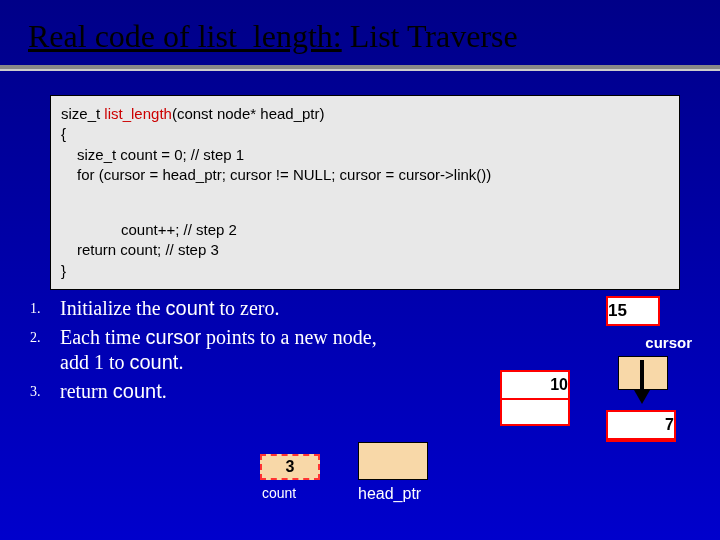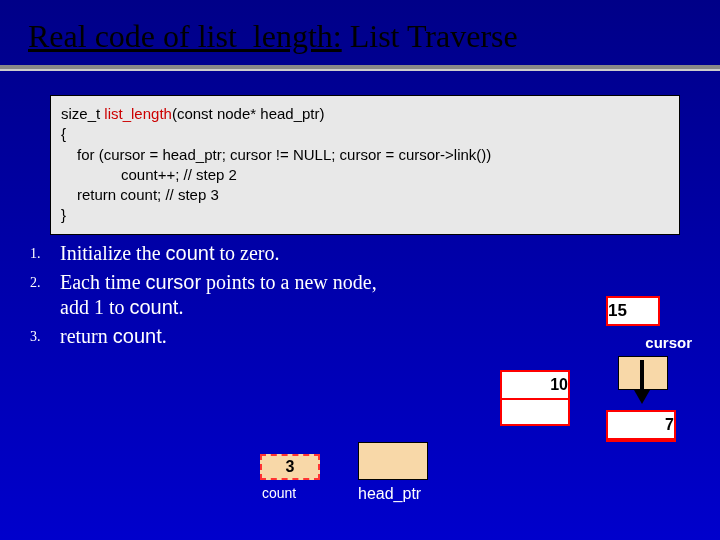--- a/index.html
+++ b/index.html
@@ -35,21 +35,21 @@
     margin: 24px 40px 6px 50px;
     padding: 8px 10px;
     font-family: Arial, sans-serif;
     font-size: 15px;
     line-height: 1.35;
     color: #000;
     position: relative;
   }
   .code-box .fn { color: #cc0000; }
   .code-indent { padding-left: 16px; }
-  .code-indent2 { padding-left: 60px; }
+  .code-indent2 { padding-left: 60px; margin-top: 35px; }
   .steps {
     color: #fff;
     font-family: "Times New Roman", serif;
     font-size: 20px;
     margin-left: 30px;
     margin-top: 6px;
     width: 360px;
   }
   .step-row { display: flex; margin-bottom: 4px; }
   .step-num { width: 30px; font-size: 14px; padding-top: 5px; }
@@ -178,20 +178,21 @@
   <span class="underline-part">Real code of list_length:</span><span> List Traverse</span>
 </div>
 <div class="divider"></div>
 <div class="divider2"></div>
 
 <div class="code-box">
   <div>
     <span>size_t </span><span class="fn">list_length</span><span>(const node* head_ptr)</span>
   </div>
   <div>{</div>
+  <div class="code-indent">size_t count = 0;  // step 1</div>
   <div class="code-indent">for (cursor = head_ptr; cursor != NULL; cursor = cursor-&gt;link())</div>
   <div class="code-indent2">count++;  // step 2</div>
   <div class="code-indent">return count;  // step 3</div>
   <div>}</div>
 </div>
 
 <div class="steps">
   <div class="step-row">
     <div class="step-num">1.</div>
     <div class="step-text">

